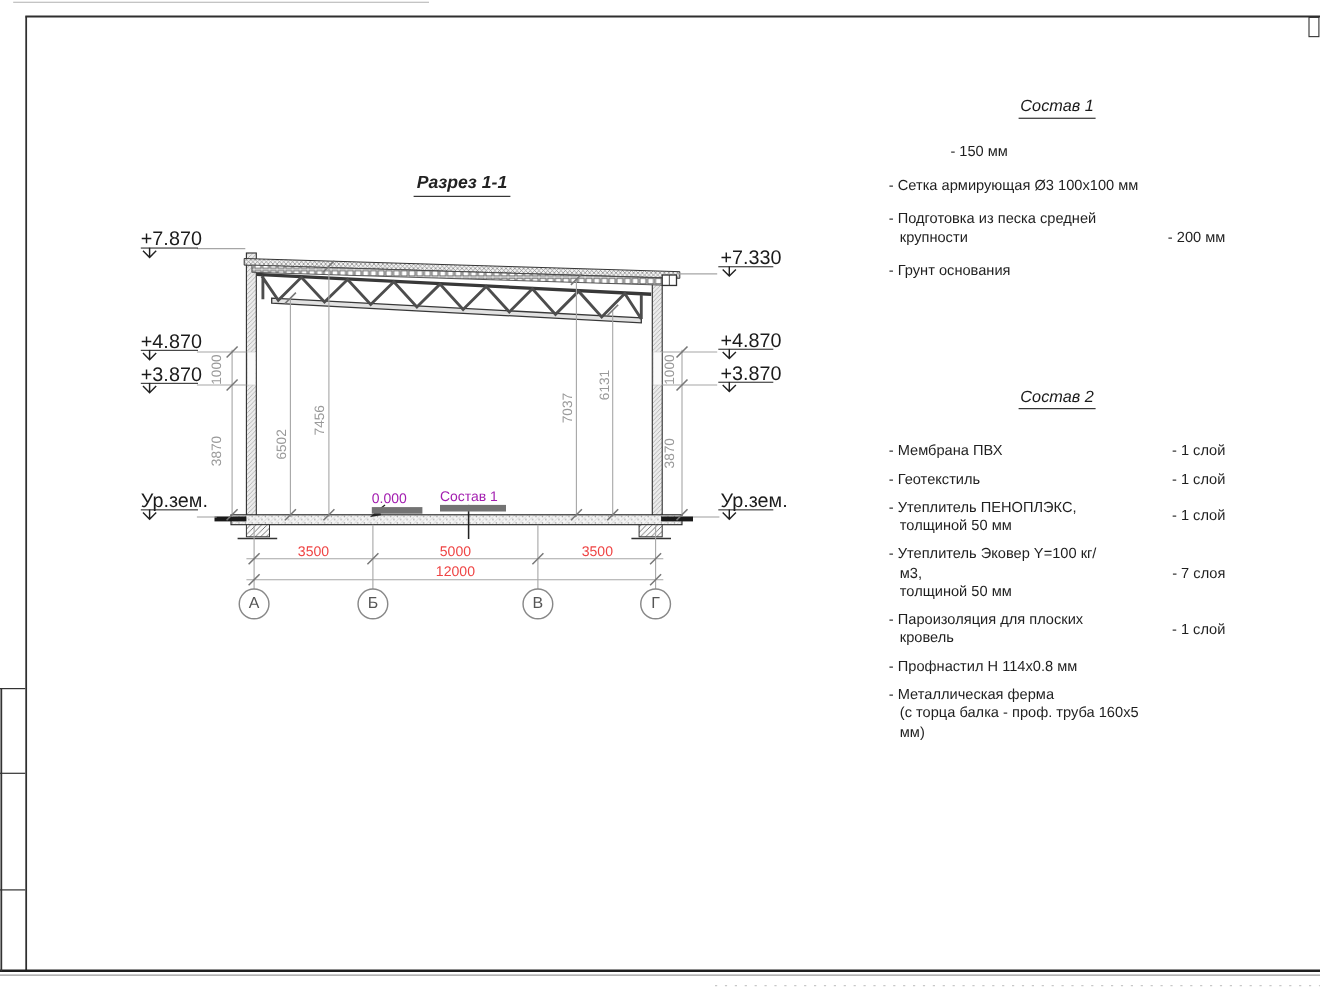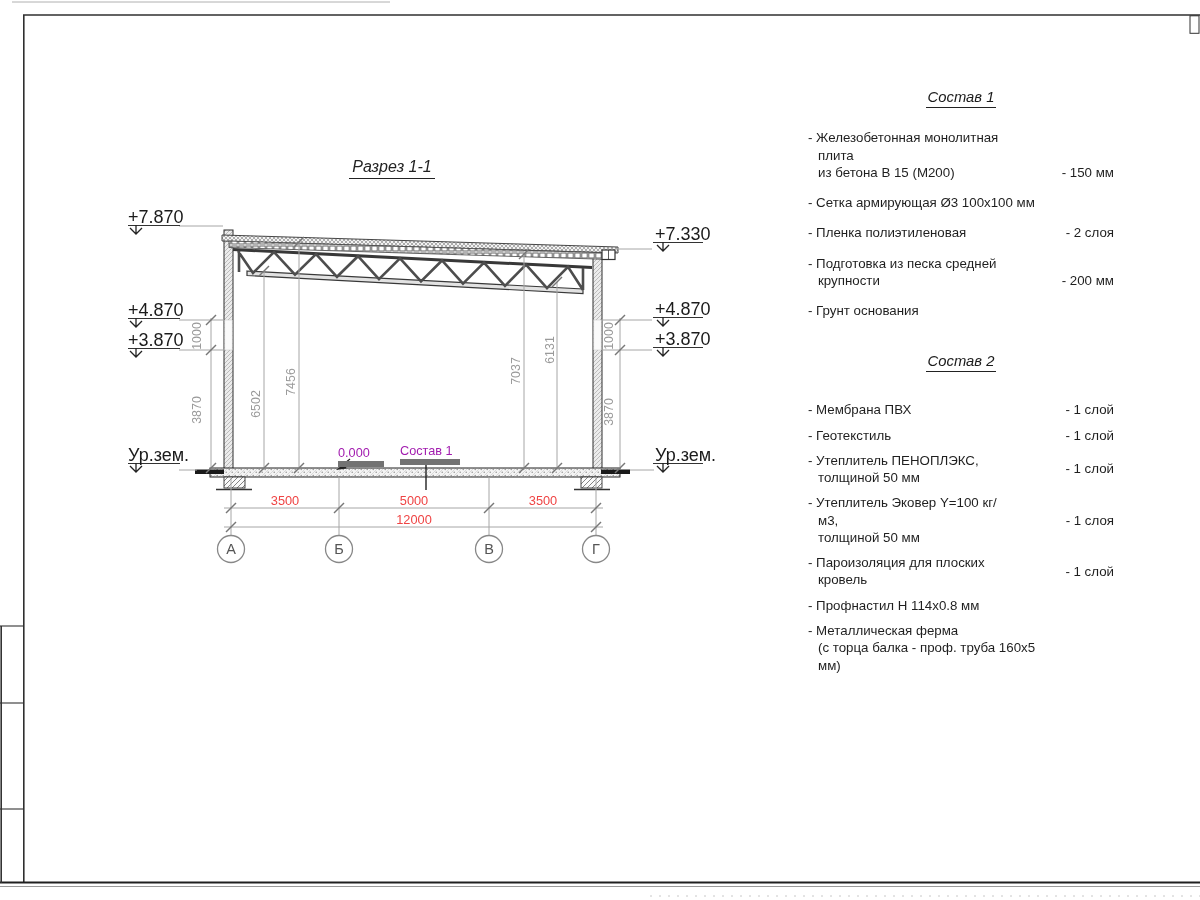--- a/index.html
+++ b/index.html
@@ -1,20 +1,20 @@
 <!DOCTYPE html>
 <html><head>
 <meta charset="utf-8">
 <style>
   html,body{margin:0;padding:0;background:#fff;}
   .sheet{position:relative;width:1200px;height:900px;background:#fff;overflow:hidden;
          font-family:"Liberation Sans", sans-serif;color:#1c1c1c;}
   svg{position:absolute;left:0;top:0;}
   
-  .dwg-title{position:absolute;left:322px;top:158px;width:140px;text-align:center;}
+  .dwg-title{position:absolute;left:350px;top:158px;width:140px;text-align:center;font-weight:bold;}
   .dwg-title span{display:inline-block;font-style:italic;font-size:16px;color:#222;
                   border-bottom:1px solid #222;padding:0 3px 2px;}
   
   .elev{position:absolute;height:15px;line-height:15px;font-size:18px;color:#1b1b1b;
         border-bottom:1px solid #333;}
   .elev.l{width:50px;text-align:right;padding-right:2px;}
   .elev.r{width:48px;text-align:left;padding-left:2px;}
   .elev .arr{position:absolute;top:15px;width:16px;height:11px;}
   .elev.l .arr{right:4px;}
   .elev.r .arr{left:2px;}
@@ -248,31 +248,25 @@
   <div class="dim" style="left:379px;top:513px;width:70px">12000</div>
 
   <div class="axl" style="left:216px;top:541px">А</div>
   <div class="axl" style="left:324px;top:541px">Б</div>
   <div class="axl" style="left:474px;top:541px">В</div>
   <div class="axl" style="left:581px;top:541px">Г</div>
 
   <div class="comp c1" style="top:88px">
     <h3><span>Состав 1</span></h3>
     <div class="li">
-      <span class="li-label">- Железобетонная  монолитная плита
-из бетона В 15 (М200)</span>
       <span class="li-value">- 150 мм</span>
     </div>
     <div class="li">
       <span class="li-label">- Сетка армирующая Ø3 100x100 мм</span>
       <span class="li-value"></span>
-    </div>
-    <div class="li">
-      <span class="li-label">- Пленка полиэтиленовая</span>
-      <span class="li-value">-  2 слоя</span>
     </div>
     <div class="li">
       <span class="li-label">- Подготовка из песка средней
 крупности</span>
       <span class="li-value">- 200 мм</span>
     </div>
     <div class="li">
       <span class="li-label">- Грунт основания</span>
       <span class="li-value"></span>
     </div>
@@ -289,21 +283,21 @@
       <span class="li-value">- 1 слой</span>
     </div>
     <div class="li">
       <span class="li-label">- Утеплитель ПЕНОПЛЭКС,
 толщиной 50 мм</span>
       <span class="li-value">- 1 слой</span>
     </div>
     <div class="li">
       <span class="li-label">- Утеплитель Эковер Y=100 кг/м3,
 толщиной 50 мм</span>
-      <span class="li-value">- 1 слоя</span>
+      <span class="li-value">- 7 слоя</span>
     </div>
     <div class="li">
       <span class="li-label">- Пароизоляция для плоских кровель</span>
       <span class="li-value">- 1 слой</span>
     </div>
     <div class="li">
       <span class="li-label">- Профнастил Н 114x0.8 мм</span>
       <span class="li-value"></span>
     </div>
     <div class="li">

